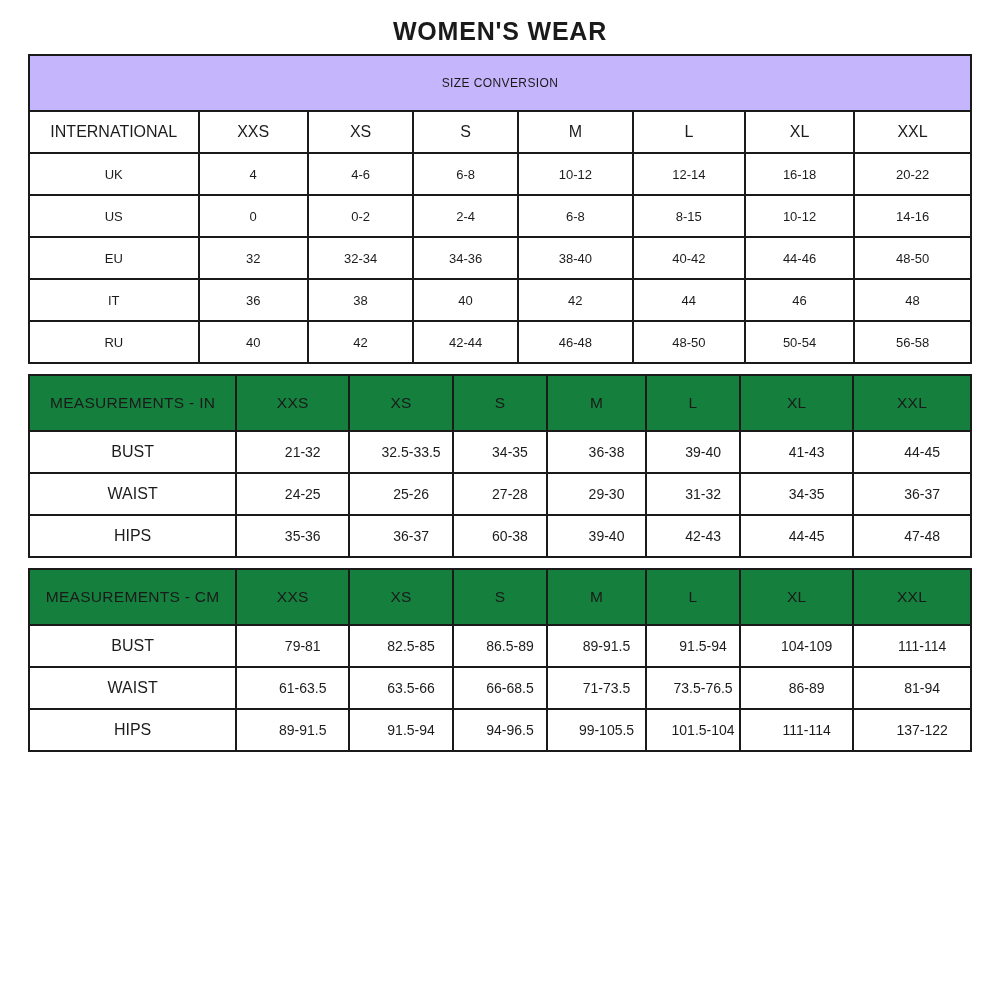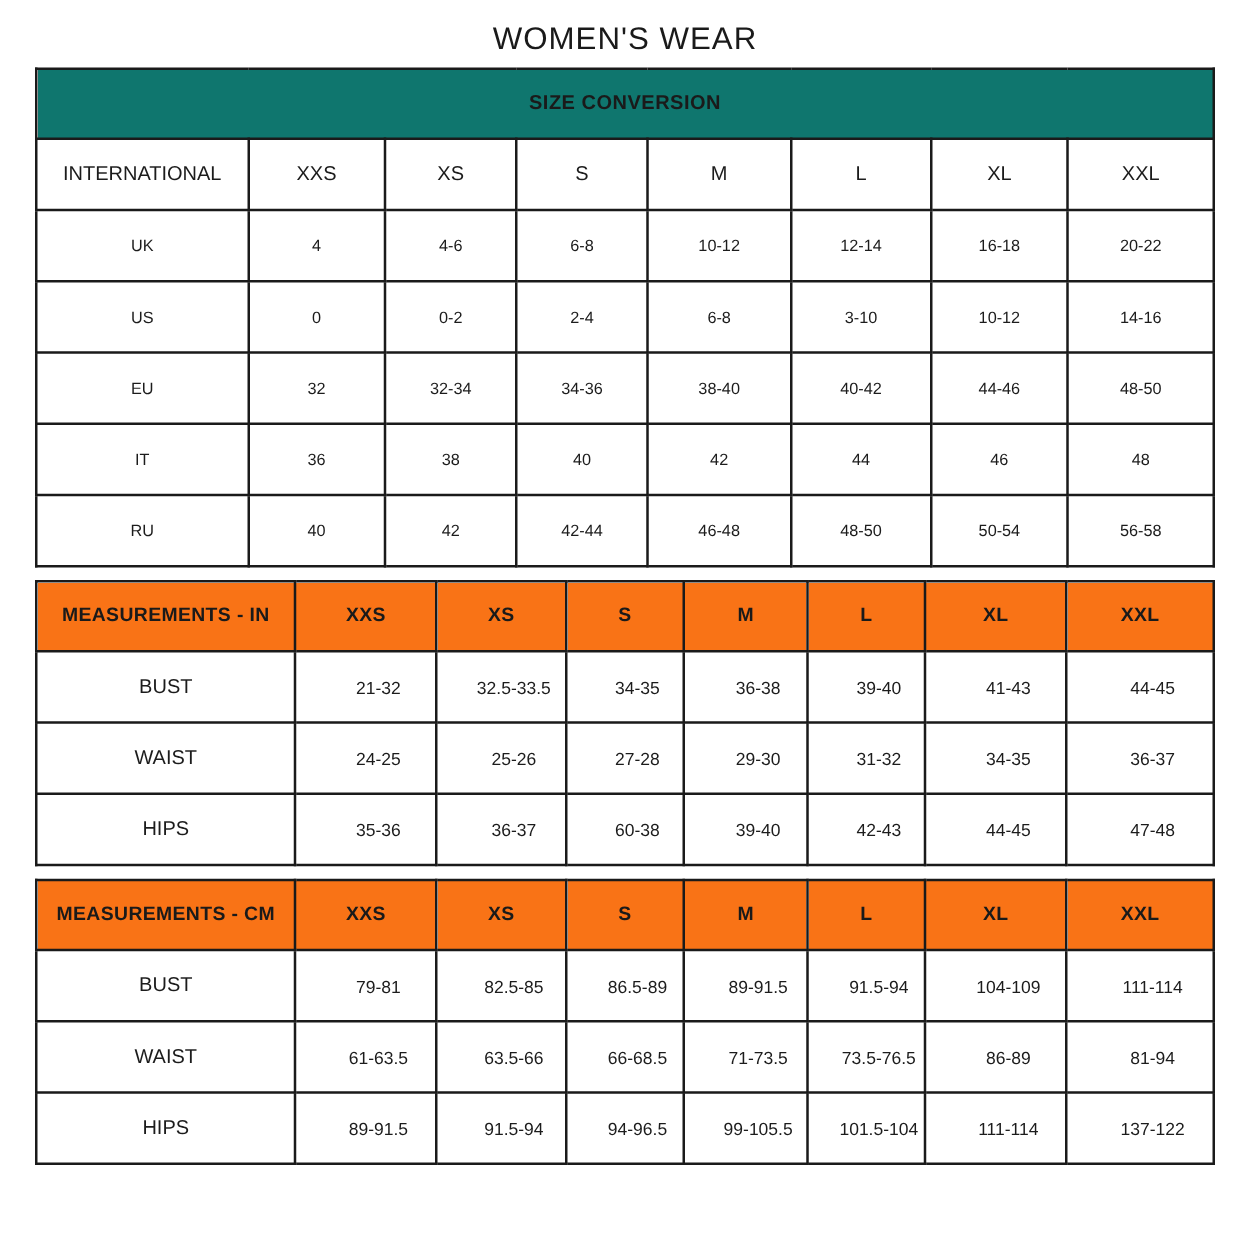--- a/index.html
+++ b/index.html
@@ -4,42 +4,42 @@
 <style>
   html, body { margin: 0; padding: 0; background: #ffffff; }
   .page {
     width: 1000px; height: 1000px; box-sizing: border-box;
     background: #ffffff; color: #1c1c1c;
     font-family: "Liberation Sans", sans-serif;
     overflow: hidden;
   }
   .page-title {
     margin: 12px 0 0 0; height: 42px; line-height: 38px;
-    text-align: center; font-size: 25px; font-weight: 400;
+    text-align: center; font-size: 25px; font-weight: 700;
     letter-spacing: 0.8px; color: #1a1a1a;
   }
   table {
     width: 944px; margin: 0 auto 10px auto;
     border-collapse: collapse; table-layout: fixed;
     border: 2px solid #1a1a1a;
   }
   td, th {
     border: 2px solid #1a1a1a; text-align: center; vertical-align: middle;
     padding: 0; font-weight: 400; color: #1c1c1c; overflow: hidden;
   }
-  tr { height: 57px; }
+  tr { height: 42px; }
   tr.banner-row { height: 56px; }
   th.banner {
-    background: #0f766e; font-weight: 700; font-size: 16px;
+    background: #c4b5fd; font-weight: 400; font-size: 12px;
     letter-spacing: 0.4px; color: #1a1a1a;
   }
   .t1 td { font-size: 13px; }
   .t1 tr.cols td { font-size: 16px; }
   .tm th {
-    background: #f97316; font-weight: 700; font-size: 15.5px;
+    background: #15803d; font-weight: 400; font-size: 15.5px;
     letter-spacing: 0.3px; color: #1a1a1a;
   }
   .tm td.rowlabel { font-size: 16px; }
   .tm td.val { font-size: 14px; padding-left: 20px; }
   
   .t1 col.c-label { width: 18.0%; }
   .t1 col.c1 { width: 11.6%; } .t1 col.c2 { width: 11.2%; }
   .t1 col.c3 { width: 11.1%; } .t1 col.c4 { width: 12.2%; }
   .t1 col.c5 { width: 11.9%; } .t1 col.c6 { width: 11.6%; }
   .t1 col.c7 { width: 12.4%; }
@@ -90,21 +90,21 @@
       <td>12-14</td>
       <td>16-18</td>
       <td>20-22</td>
     </tr>
     <tr>
       <td>US</td>
       <td>0</td>
       <td>0-2</td>
       <td>2-4</td>
       <td>6-8</td>
-      <td>3-10</td>
+      <td>8-15</td>
       <td>10-12</td>
       <td>14-16</td>
     </tr>
     <tr>
       <td>EU</td>
       <td>32</td>
       <td>32-34</td>
       <td>34-36</td>
       <td>38-40</td>
       <td>40-42</td>

